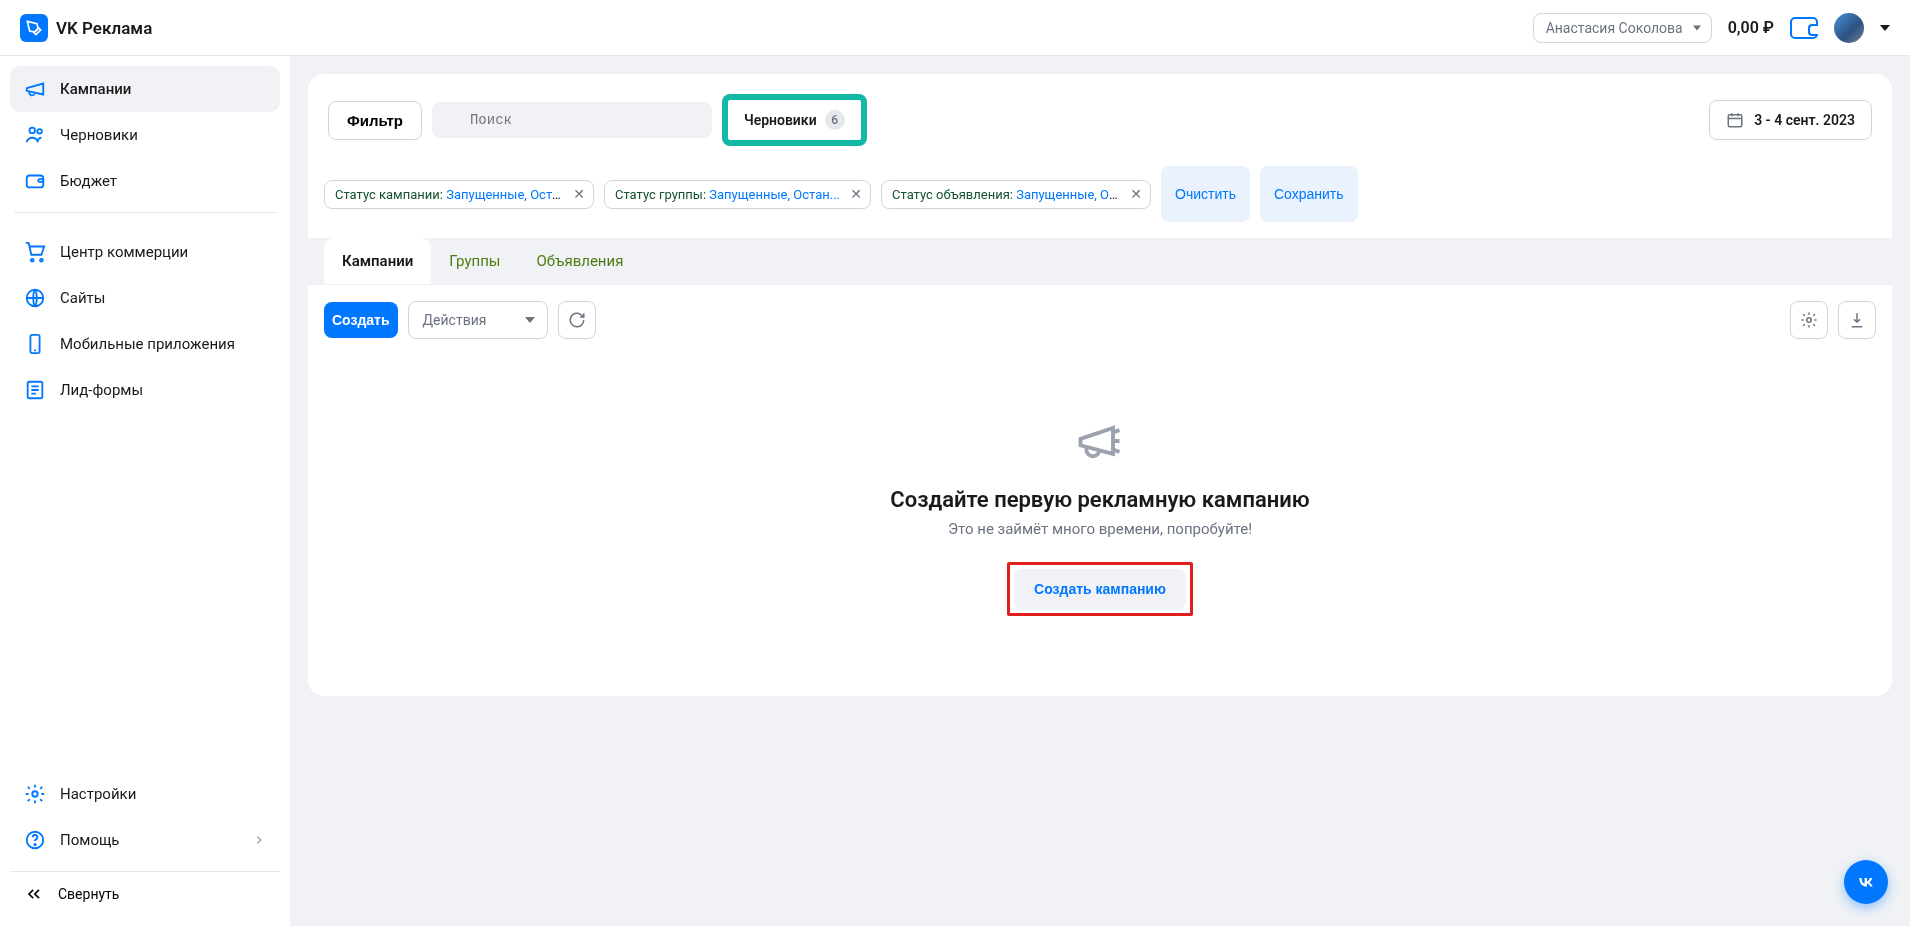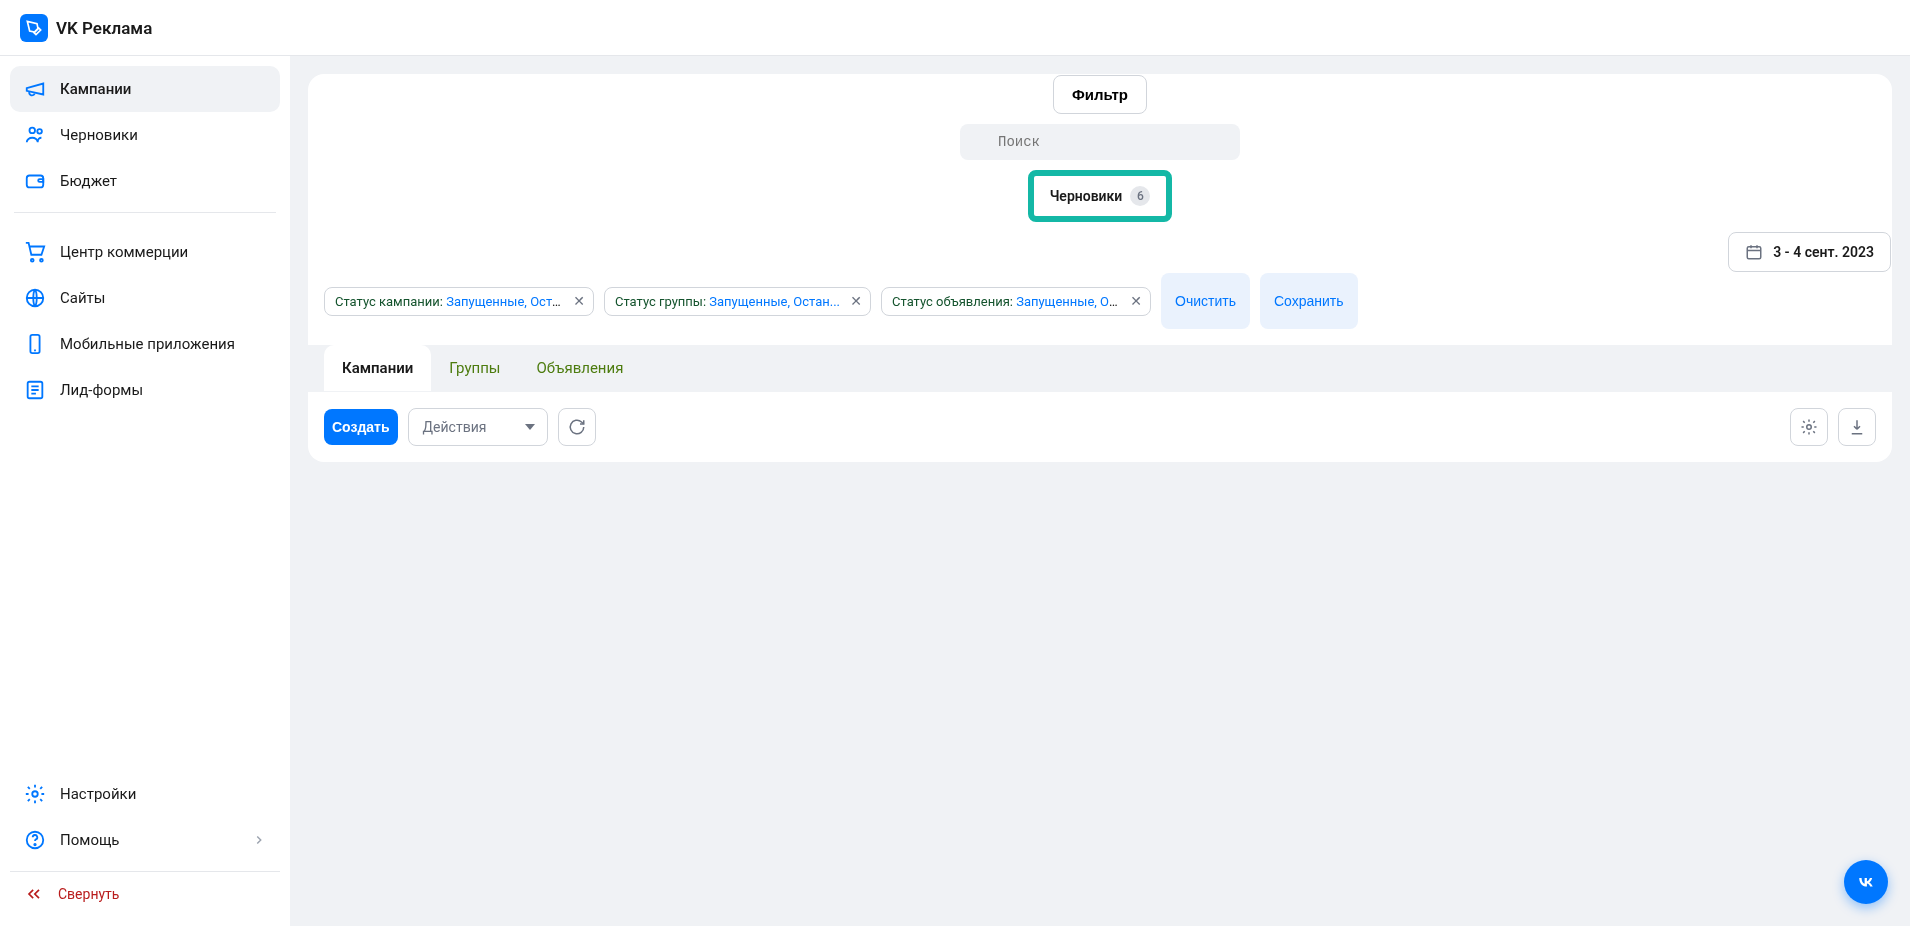--- a/index.html
+++ b/index.html
@@ -18,25 +18,25 @@
 .chevron-down { width: 0; height: 0; border-left: 5px solid transparent; border-right: 5px solid transparent; border-top: 6px solid #1a1a1a; }
 
 .container { display: flex; height: calc(100vh - 56px); }
 .sidebar { width: 290px; padding: 10px 10px 10px 10px; display: flex; flex-direction: column; flex-shrink: 0; }
 .nav-item { display: flex; align-items: center; gap: 14px; padding: 12px 14px; border-radius: 10px; cursor: pointer; font-size: 15px; color: #1a1a1a; }
 .nav-item.active { background: #f0f2f5; font-weight: 500; }
 .nav-item .icon { width: 22px; height: 22px; color: #0077ff; flex-shrink: 0; }
 .nav-item .chev { margin-left: auto; color: #9ca3af; }
 .nav-divider { height: 1px; background: #e5e7eb; margin: 8px 4px 16px; }
 .nav-spacer { flex: 1; }
-.collapse-item { display: flex; align-items: center; gap: 14px; padding: 12px 14px; color: #b91c1c; cursor: pointer; border-top: 1px solid #e5e7eb; margin-top: 8px; }
+.collapse-item { display: flex; align-items: center; gap: 14px; padding: 12px 14px; color: #000000; cursor: pointer; border-top: 1px solid #e5e7eb; margin-top: 8px; }
 
 .main { flex: 1; background: #f0f2f5; padding: 18px; overflow: auto; }
 .panel { background: #fff; border-radius: 16px; overflow: hidden; }
-.toolbar { display: flex; align-items: center; gap: 10px; padding: 1px; flex-wrap: wrap; flex-direction: column; }
+.toolbar { display: flex; align-items: center; gap: 10px; padding: 20px; flex-wrap: wrap; }
 .btn-outline { border: 1px solid #d1d5db; background: #fff; border-radius: 8px; padding: 10px 18px; font-weight: 600; font-size: 15px; cursor: pointer; }
 .search-input { background: #f0f2f5; border: none; border-radius: 8px; padding: 10px 14px 10px 38px; font-size: 14px; width: 280px; position: relative; font-family: Liberation Mono, monospace; }
 .search-wrap { position: relative; }
 .search-wrap .icon { position: absolute; left: 12px; top: 50%; transform: translateY(-50%); color: #6b7280; }
 .badge-btn { display: flex; align-items: center; gap: 8px; border: 6px solid #14b8a6; background: #fff; border-radius: 8px; padding: 10px 16px; font-weight: 600; cursor: pointer; }
 .badge { background: #e5e7eb; color: #6b7280; border-radius: 50%; width: 20px; height: 20px; display: flex; align-items: center; justify-content: center; font-size: 12px; font-weight: 500; }
 .date-btn { display: flex; align-items: center; gap: 10px; border: 1px solid #d1d5db; border-radius: 8px; padding: 10px 16px; font-weight: 600; cursor: pointer; margin-left: auto; }
 
 .filter-chips { display: flex; gap: 10px; padding: 0 16px 16px; align-items: center; flex-wrap: wrap; }
 .chip { border: 1px solid #d1d5db; border-radius: 8px; padding: 6px 30px 6px 10px; font-size: 13px; position: relative; max-width: 270px; white-space: nowrap; overflow: hidden; text-overflow: ellipsis; }
@@ -73,20 +73,29 @@
 
 <div class="header">
   <div class="logo">
     <span class="logo-icon">
       <svg width="16" height="16" viewBox="0 0 24 24" fill="none" stroke="white" stroke-width="2.5">
           <path d="M12 19l7-7 3 3-7 7-3-3z"></path>
           <path d="M18 13l-1.5-7.5L2 2l3.5 14.5L13 18l5-5z"></path>
         </svg>
     </span>
     <span>VK Реклама</span>
+  </div>
+  <div class="header-right">
+    <div class="user-select">
+      <span>Анастасия Соколова</span>
+    </div>
+    <span class="balance">0,00 ₽</span>
+    <span class="wallet-icon"></span>
+    <span class="avatar"></span>
+    <span class="chevron-down"></span>
   </div>
 </div>
 
 <div class="container">
 
   <div class="sidebar">
     <div class="nav-item active">
       <span class="icon">
         <svg width="22" height="22" viewBox="0 0 24 24" fill="none" stroke="currentColor" stroke-width="2">
             <path d="M3 11l18-5v12L3 14v-3z"></path>
@@ -259,20 +268,34 @@
               <path d="M12 2v3M12 19v3M4.2 4.2l2.1 2.1M17.7 17.7l2.1 2.1M2 12h3M19 12h3M4.2 19.8l2.1-2.1M17.7 6.3l2.1-2.1"></path>
             </svg>
         </div>
         <div class="icon-btn">
           <svg width="18" height="18" viewBox="0 0 24 24" fill="none" stroke="currentColor" stroke-width="2">
               <path d="M12 3v12m0 0l-4-4m4 4l4-4M5 21h14"></path>
             </svg>
         </div>
       </div>
 
+      <div class="empty-state">
+        <div class="empty-icon">
+          <svg width="52" height="52" viewBox="0 0 24 24" fill="none" stroke="currentColor" stroke-width="1.8">
+              <path d="M3 11l15-5v12L3 14v-3z"></path>
+              <path d="M11.6 16.8a3 3 0 1 1-5.8-1.6"></path>
+              <path d="M18 8l3-1M18 12h3M18 16l3 1"></path>
+            </svg>
+        </div>
+        <div class="empty-title">Создайте первую рекламную кампанию</div>
+        <div class="empty-sub">Это не займёт много времени, попробуйте!</div>
+        <div class="highlight-box">
+          <button class="btn-secondary">Создать кампанию</button>
+        </div>
+      </div>
     </div>
   </div>
 </div>
 
 <div class="fab">
   <svg width="22" height="22" viewBox="0 0 24 24" fill="white">
       <path d="M12.8 17c-5 0-8-3.5-8.2-9.3h2.6c.1 4.2 1.9 5.9 3.3 6.3V7.7h2.5v3.6c1.3-.2 2.7-1.7 3.2-3.6h2.5c-.4 2.3-2 4.1-3.1 4.8 1.1.6 3 2.1 3.7 4.5h-2.7c-.5-1.8-1.9-3.2-3.6-3.4V17h-.2z"></path>
     </svg>
 </div>
 

